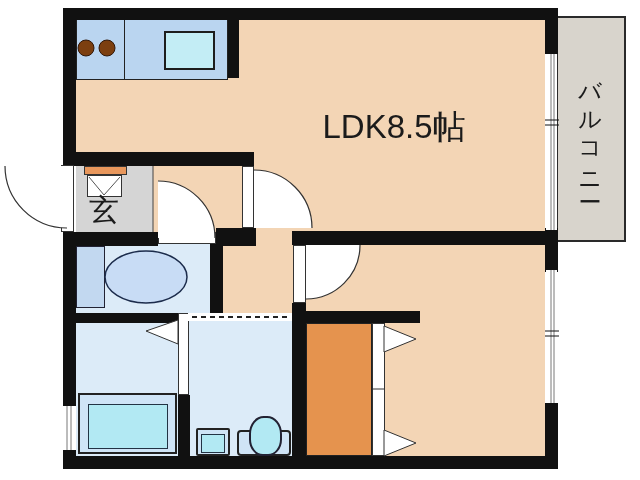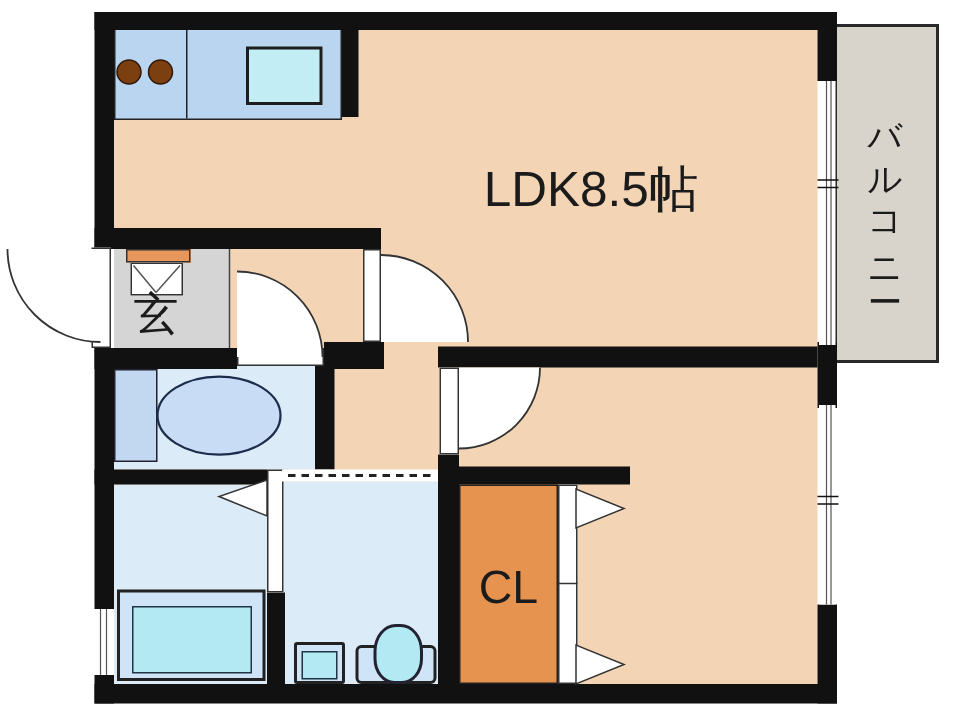--- a/index.html
+++ b/index.html
@@ -108,18 +108,17 @@
     <line x1="153" y1="166" x2="153" y2="232" stroke="#444" stroke-width="1"></line>
 
     <path d="M551,54 L551,230 M554,54 L554,230" stroke="#555" stroke-width="0.8" fill="none"></path>
     <path d="M545,120 L559,120 M545,125 L559,125" stroke="#111" stroke-width="1" fill="none"></path>
     <path d="M551,270 L551,403 M554,270 L554,403" stroke="#555" stroke-width="0.8" fill="none"></path>
     <path d="M545,331 L559,331 M545,336 L559,336" stroke="#111" stroke-width="1" fill="none"></path>
     <path d="M67,406 L67,450 M71,406 L71,450" stroke="#555" stroke-width="0.8" fill="none"></path>
   </svg>
 
   <div class="label" style="left:394px;top:127px;font-size:33px;text-align:center;">LDK8.5帖</div>
-  <div class="label" style="left:339px;top:392px;font-size:31px;">CL</div>
   <div class="label" style="left:104px;top:210px;font-size:30px;">玄</div>
   <div class="abs" style="left:558px;top:24px;width:66px;height:212px;display:flex;align-items:center;justify-content:center;
               writing-mode:vertical-rl;text-orientation:upright;font-size:23px;letter-spacing:5px;color:#1b1b1b;">バルコニー</div>
 
 </div>
 
 </body></html>

